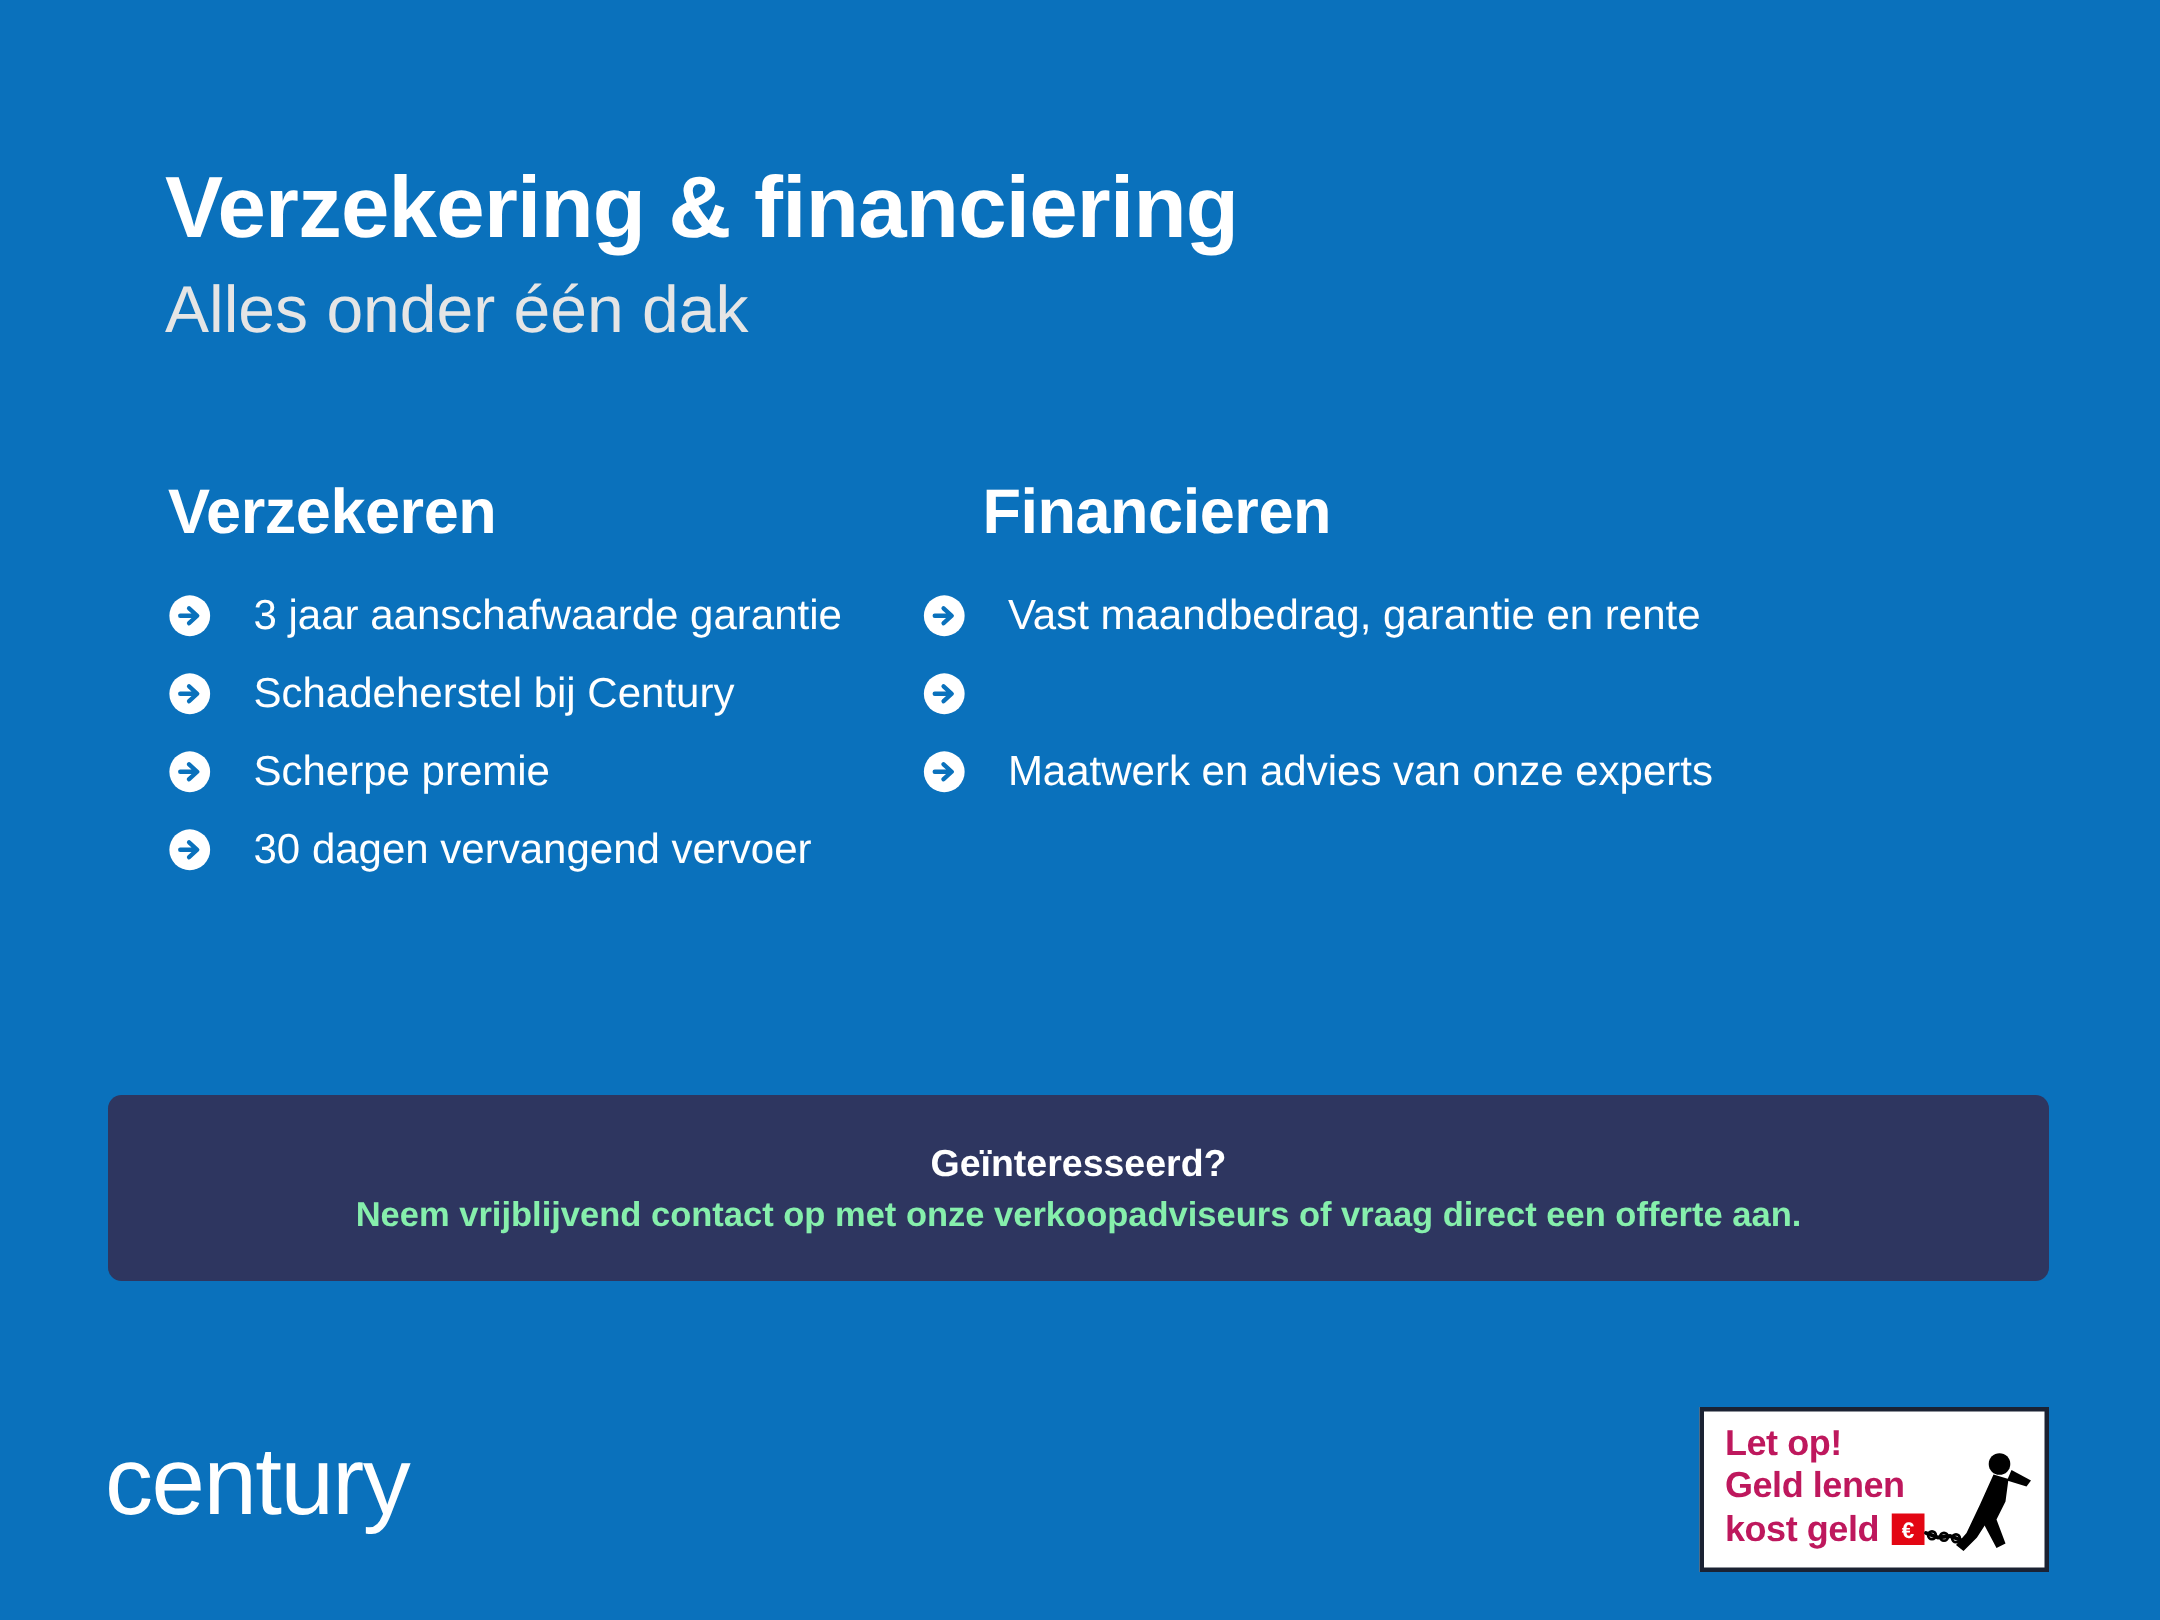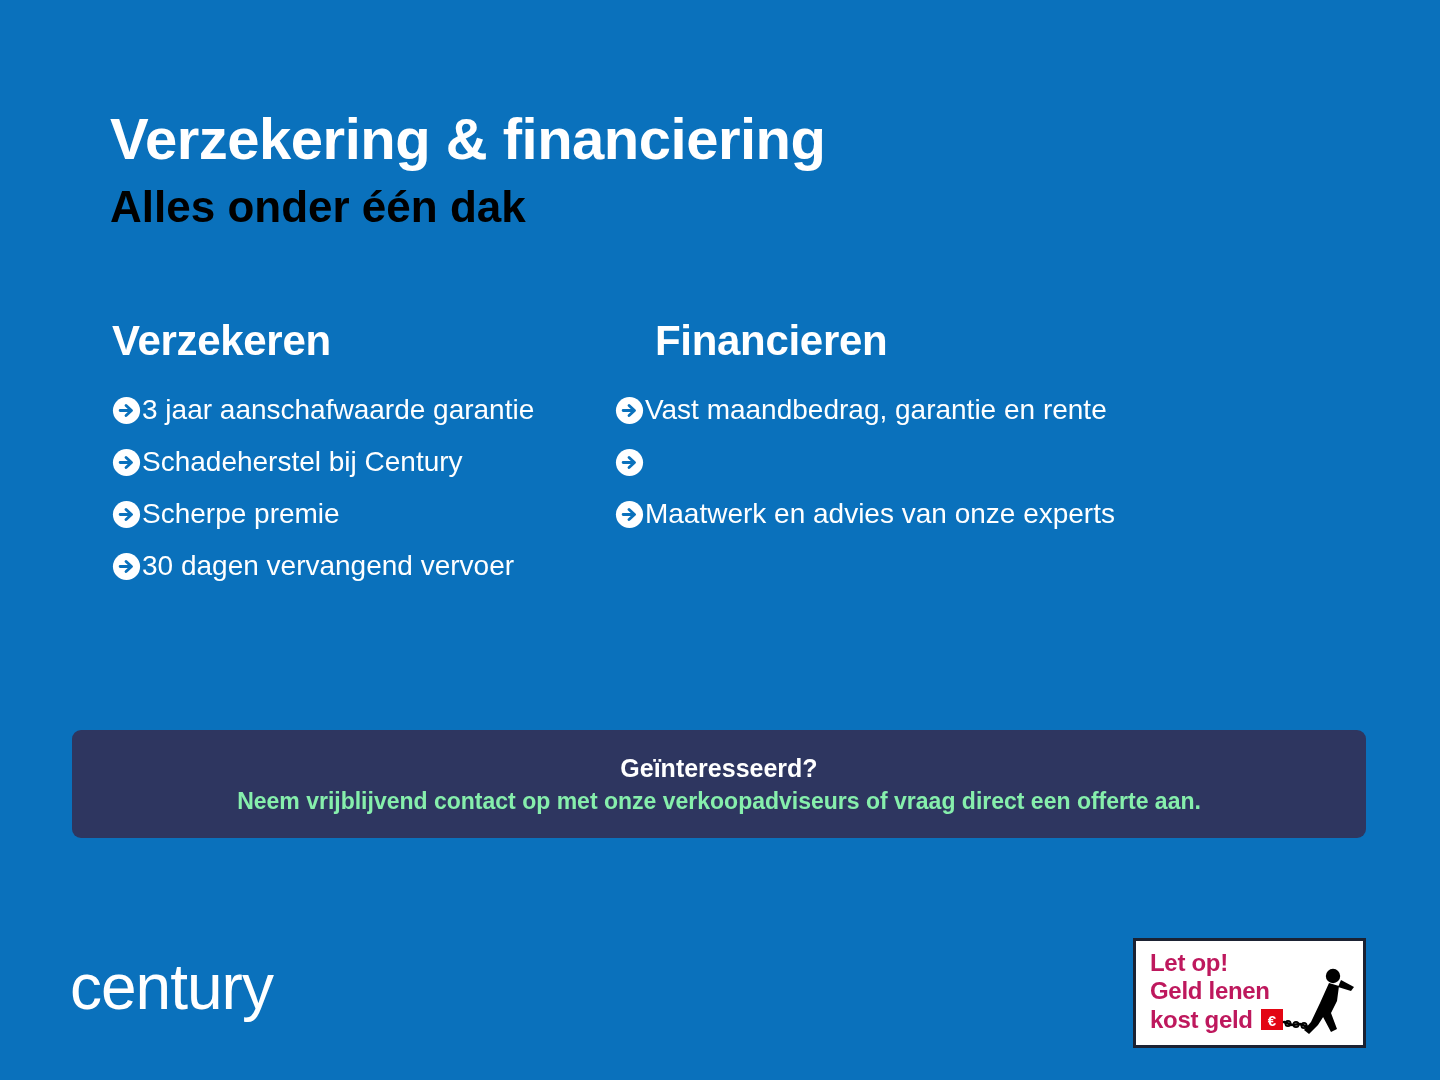--- a/index.html
+++ b/index.html
@@ -37,24 +37,24 @@
   .title {
     font-size: 58px;
     font-weight: 700;
     letter-spacing: -0.5px;
     line-height: 1.08;
     color: #ffffff;
   }
 
   .subtitle {
     font-size: 44px;
-    font-weight: 700;
+    font-weight: 400;
     line-height: 1.2;
     margin-top: 10px;
-    color: #000000;
+    color: #e5e5e5;
   }
 
   
   .columns {
     position: absolute;
     left: 0;
     top: 318px;
     width: 1236px;
     display: flex;
   }
@@ -78,21 +78,21 @@
   .column.right .col-heading { margin-left: 40px; }
 
   .bullet-list {
     list-style: none;
   }
 
   .bullet-item {
     display: flex;
     align-items: center;
     height: 52px;
-    gap: 1px;
+    gap: 28px;
   }
 
   .arrow-icon {
     flex: 0 0 auto;
     width: 29px;
     height: 29px;
     display: block;
   }
 
   .bullet-text {
@@ -102,21 +102,21 @@
     color: #ffffff;
     white-space: nowrap;
   }
 
   
   .cta-banner {
     position: absolute;
     left: 72px;
     top: 730px;
     width: 1294px;
-    height: 108px;
+    height: 124px;
     background: #2e3660;
     border-radius: 9px;
     display: flex;
     flex-direction: column;
     align-items: center;
     justify-content: center;
     padding: 0 20px;
   }
 
   .cta-title {

